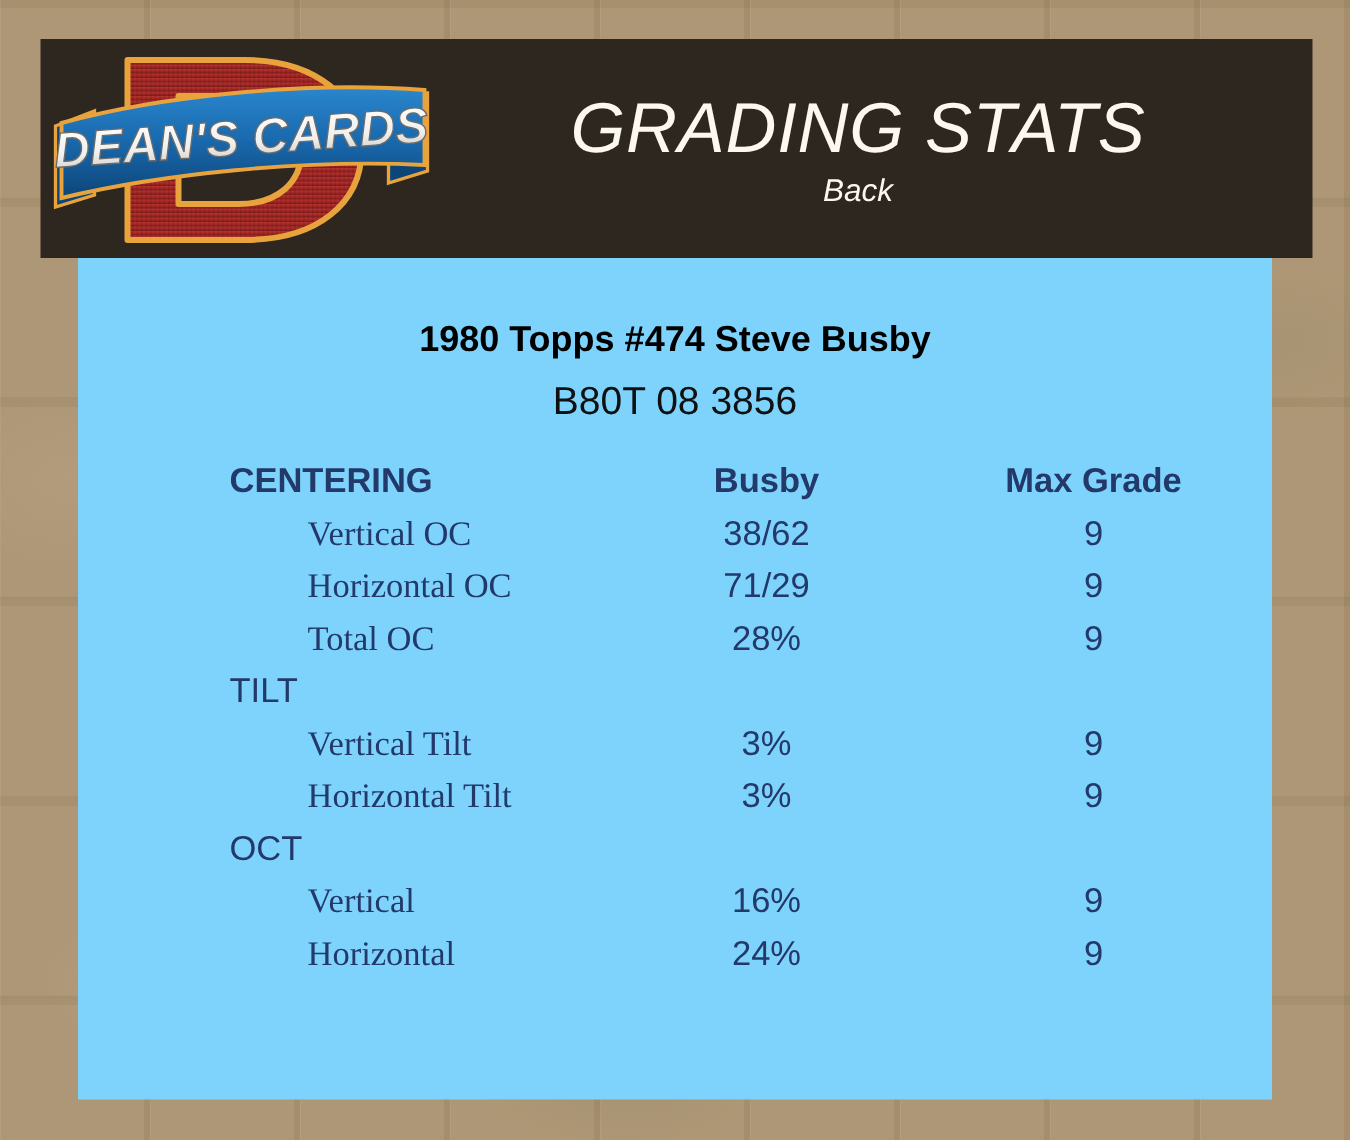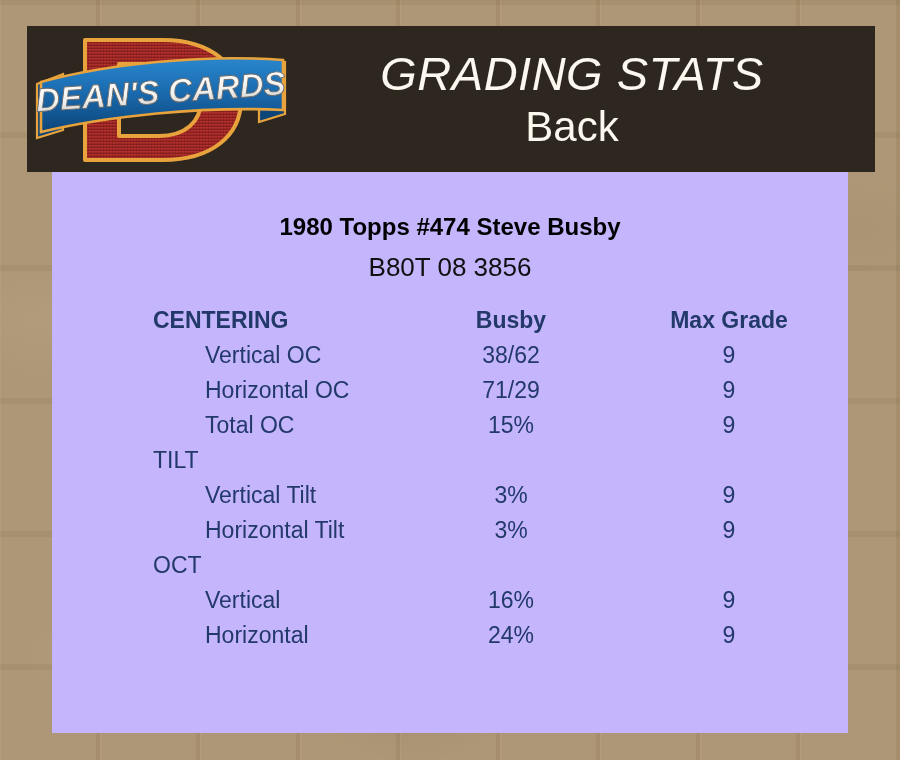--- a/index.html
+++ b/index.html
@@ -70,31 +70,32 @@
     line-height: 1;
   }
   #header-title {
     font-size: 47px;
     letter-spacing: 0.5px;
     margin-bottom: 9px;
     white-space: nowrap;
     font-style: italic;
   }
   #header-subtitle {
-    font-size: 42px;
+    font-size: 21px;
+    font-style: italic;
   }
 
   
   #content-panel {
     position: absolute;
     left: 52px;
     top: 172px;
     width: 796px;
     height: 561px;
-    background: #c4b5fd;
+    background: #7dd3fc;
   }
 
   #card-title {
     text-align: center;
     font-size: 24px;
     font-weight: bold;
     color: #000000;
     margin-top: 41px;
   }
   #card-code {
@@ -140,20 +141,21 @@
     text-align: left;
     padding-left: 101px !important;
     font-weight: bold;
     font-size: 23px;
   }
 
   tr.data-row td.row-label {
     text-align: left;
     padding-left: 153px !important;
     font-size: 23px;
+    font-family: Liberation Serif, serif;
   }
   tr.data-row td.row-value,
   tr.data-row td.row-grade {
     text-align: center;
     font-size: 23px;
   }
 </style>
 </head>
 <body>
 
@@ -231,21 +233,21 @@
           <td class="row-value">38/62</td>
           <td class="row-grade">9</td>
         </tr>
         <tr class="data-row">
           <td class="row-label">Horizontal OC</td>
           <td class="row-value">71/29</td>
           <td class="row-grade">9</td>
         </tr>
         <tr class="data-row">
           <td class="row-label">Total OC</td>
-          <td class="row-value">15%</td>
+          <td class="row-value">28%</td>
           <td class="row-grade">9</td>
         </tr>
         <tr class="section-row">
           <td class="section-label">TILT</td>
           <td></td>
           <td></td>
         </tr>
         <tr class="data-row">
           <td class="row-label">Vertical Tilt</td>
           <td class="row-value">3%</td>

